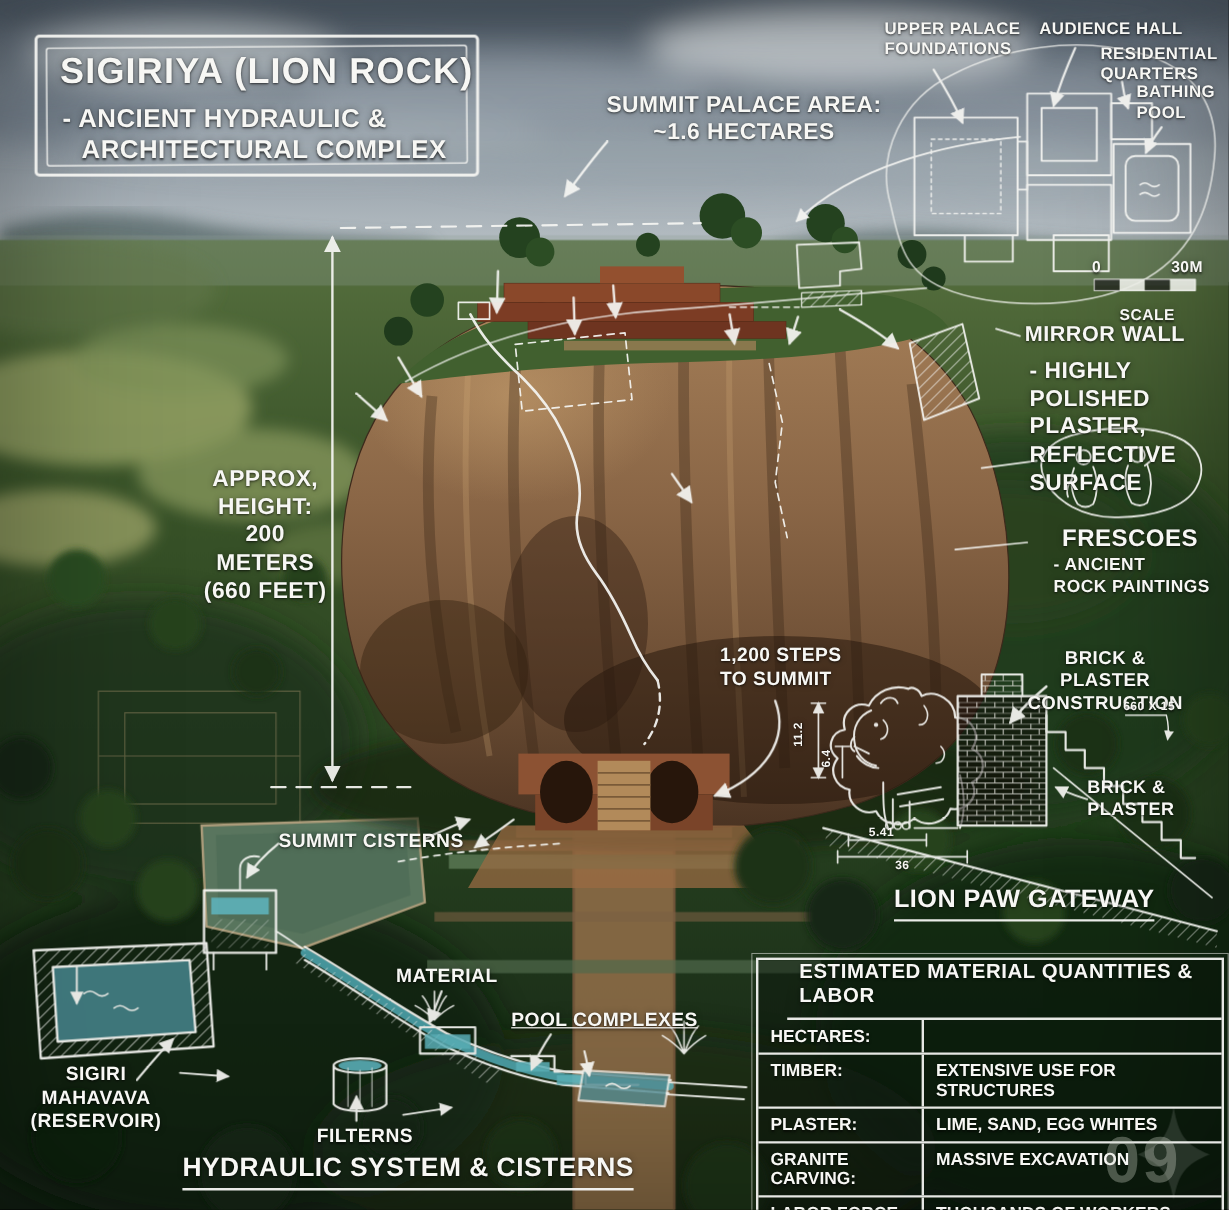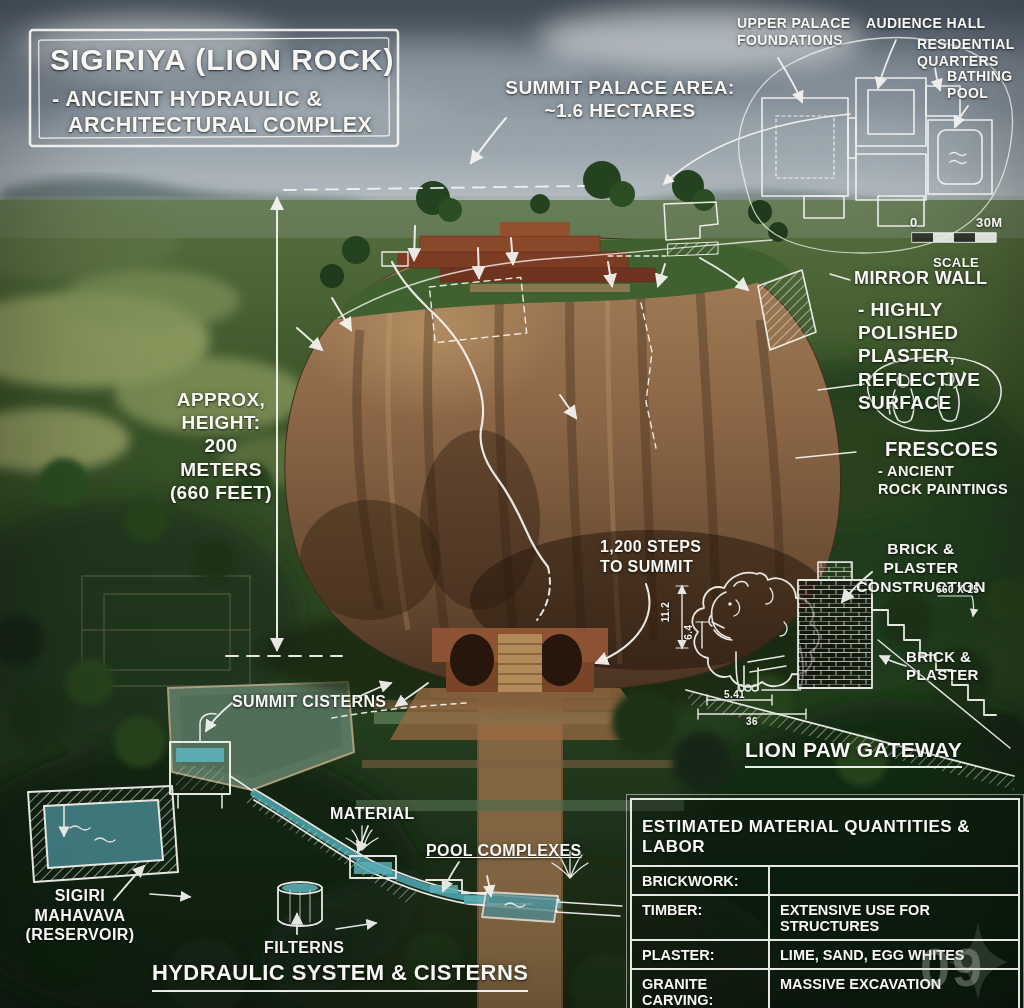--- a/index.html
+++ b/index.html
@@ -10,23 +10,23 @@
       line-height:1.22;white-space:pre-line;
       text-shadow:0 1px 2px rgba(0,0,0,.65),0 0 6px rgba(0,0,0,.3);}
   .ctr{text-align:center;}
   .ul{border-bottom:2.5px solid rgba(247,247,244,.95);padding-bottom:3px;display:inline-block;}
   .vdim{transform:rotate(-90deg);transform-origin:center;}
   .vignette{position:absolute;inset:0;box-shadow:inset 0 0 140px rgba(0,0,0,.38);pointer-events:none;}
   .mtable{position:absolute;left:630px;top:798px;width:386px;
           border:2px solid rgba(250,250,247,.92);background:rgba(6,14,8,.38);
           color:#f7f7f4;font-weight:700;}
   .mtable:before{content:"";position:absolute;inset:-6px;border:1px solid rgba(250,250,247,.5);pointer-events:none;}
-  .mtable .hdr{font-size:17px;letter-spacing:.5px;padding:17px 8px 8px 10px;
+  .mtable .hdr{font-size:17px;letter-spacing:.5px;padding:0 8px 8px 10px;
                border-bottom:2px solid rgba(250,250,247,.92);
-               text-shadow:0 1px 2px rgba(0,0,0,.65);}
+               text-shadow:0 1px 2px rgba(0,0,0,.65);margin-left:24px;}
   .mtable .row{display:grid;grid-template-columns:138px 1fr;border-bottom:2px solid rgba(250,250,247,.92);}
   .mtable .row:last-child{border-bottom:none;}
   .mtable .cl,.mtable .cv{font-size:14.5px;padding:6px 6px 5px 10px;white-space:pre-line;
                text-shadow:0 1px 2px rgba(0,0,0,.65);}
   .mtable .cl{border-right:2px solid rgba(250,250,247,.92);}
   .wm00{position:absolute;left:920px;top:936px;font-size:54px;font-weight:700;
         color:rgba(205,212,200,.34);letter-spacing:2px;pointer-events:none;}
 </style>
 </head>
 <body>
@@ -424,21 +424,21 @@
 <div class="an" style="left:426px;top:841px;font-size:16px;text-decoration:underline;">POOL COMPLEXES</div>
 <div class="an ctr" style="left:18px;top:886px;width:124px;font-size:16px;">SIGIRI
 MAHAVAVA
 (RESERVOIR)</div>
 <div class="an" style="left:264px;top:938px;font-size:16px;">FILTERNS</div>
 <div class="an ul" style="left:152px;top:960px;font-size:22px;">HYDRAULIC SYSTEM &amp; CISTERNS</div>
 
 <div class="mtable">
   <div class="hdr">ESTIMATED MATERIAL QUANTITIES &amp; LABOR</div>
   <div class="row">
-    <div class="cl">BRICKWORK:</div>
+    <div class="cl">HECTARES:</div>
   </div>
   <div class="row">
     <div class="cl">TIMBER:</div>
     <div class="cv">EXTENSIVE USE FOR STRUCTURES</div>
   </div>
   <div class="row">
     <div class="cl">PLASTER:</div>
     <div class="cv">LIME, SAND, EGG WHITES</div>
   </div>
   <div class="row">

